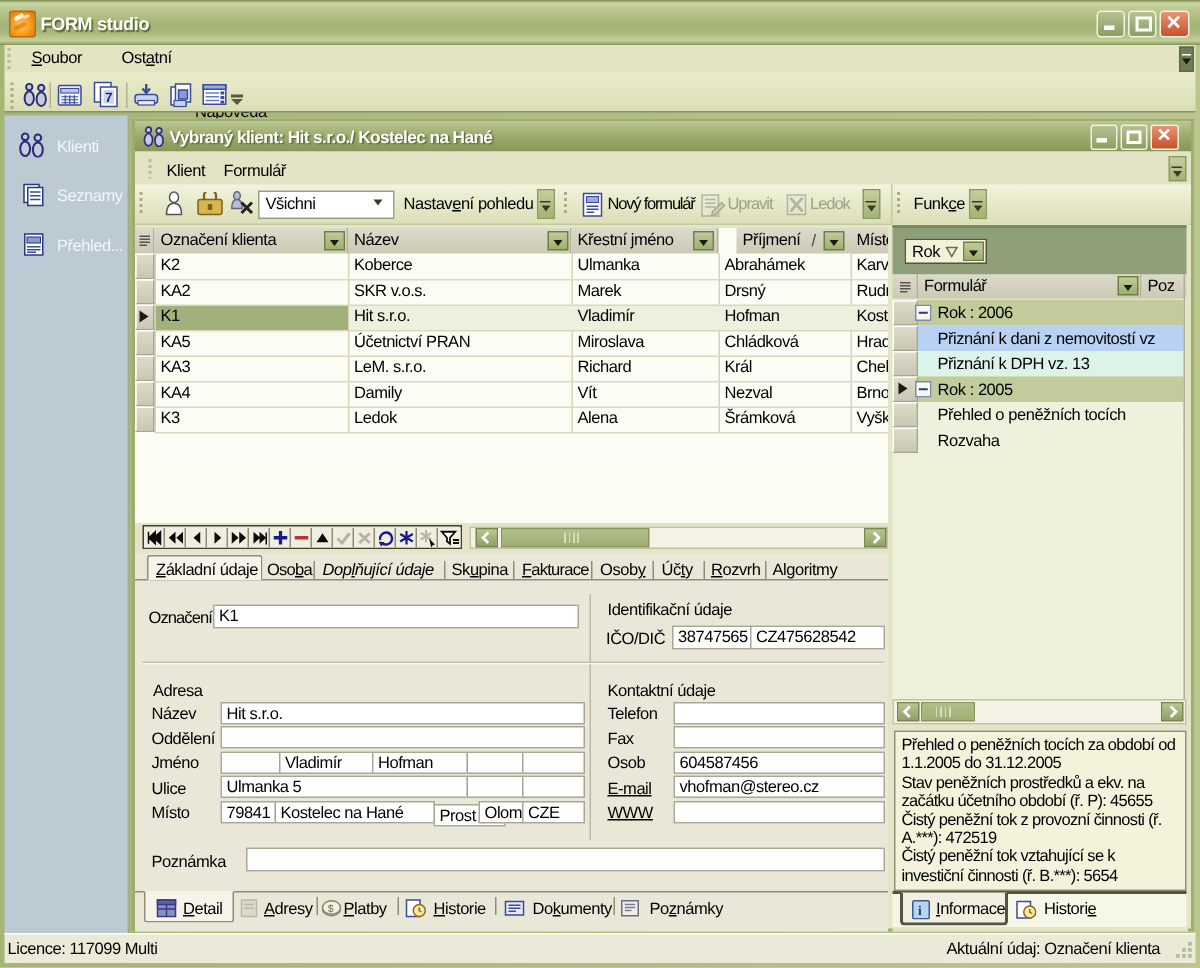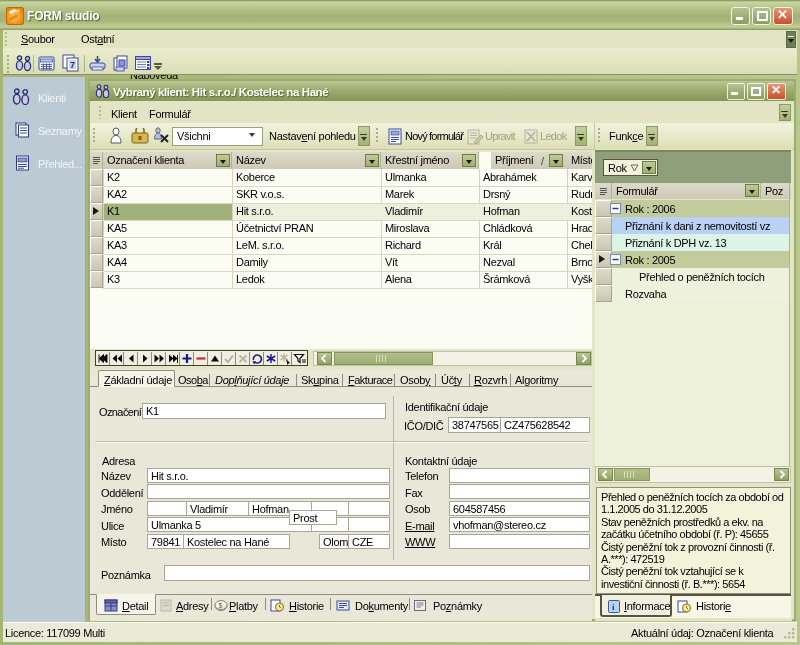--- a/index.html
+++ b/index.html
@@ -448,21 +448,21 @@
 <div class="fld" style="left:248px;top:501px;width:64px;height:15px;">Hofman</div>
 <div class="fld" style="left:311px;top:501px;width:38px;height:15px;"></div>
 <div class="fld" style="left:348px;top:501px;width:42px;height:15px;"></div>
 <div class="lbl" style="left:101px;top:520px;">Ulice</div>
 <div class="fld" style="left:147px;top:517px;width:165px;height:15px;">Ulmanka 5</div>
 <div class="fld" style="left:311px;top:517px;width:38px;height:15px;"></div>
 <div class="fld" style="left:348px;top:517px;width:42px;height:15px;"></div>
 <div class="lbl" style="left:101px;top:536px;">Místo</div>
 <div class="fld" style="left:147px;top:534px;width:37px;height:15px;">79841</div>
 <div class="fld" style="left:183px;top:534px;width:107px;height:15px;">Kostelec na Hané</div>
-<div class="fld" style="left:289px;top:510px;width:48px;height:15px;">Prost</div>
+<div class="fld" style="left:289px;top:536px;width:48px;height:15px;">Prost</div>
 <div class="fld" style="left:319px;top:534px;width:30px;height:15px;">Olom</div>
 <div class="fld" style="left:348px;top:534px;width:42px;height:15px;">CZE</div>
 <div class="lbl" style="left:405px;top:455px;">Kontaktní údaje</div>
 <div class="lbl" style="left:405px;top:470px;">Telefon</div>
 <div class="fld" style="left:449px;top:468px;width:141px;height:15px;"></div>
 <div class="lbl" style="left:405px;top:487px;">Fax</div>
 <div class="fld" style="left:449px;top:484px;width:141px;height:15px;"></div>
 <div class="lbl" style="left:405px;top:503px;">Osob</div>
 <div class="fld" style="left:449px;top:501px;width:141px;height:15px;">604587456</div>
 <div class="lbl" style="left:405px;top:520px;"><u>E-mail</u></div>
@@ -566,21 +566,21 @@
       <line x1="2.5" y1="5.5" x2="8.5" y2="5.5" stroke="#2a3a8c" stroke-width="1.4"></line>
     </svg>
 <div class="cell" style="left:621px;top:201px;width:120px;">Rok : 2006</div>
 <div class="cell" style="left:612px;top:218px;width:177px;padding-left:13px;">Přiznání k dani z nemovitostí vz</div>
 <div class="cell" style="left:612px;top:235px;width:177px;padding-left:13px;">Přiznání k DPH vz. 13</div>
 <svg class="abs" style="left:610px;top:254px;" width="11" height="11" viewBox="0 0 11 11">
       <rect x="0.5" y="0.5" width="10" height="10" fill="#f8f8f0" stroke="#7a8ab0"></rect>
       <line x1="2.5" y1="5.5" x2="8.5" y2="5.5" stroke="#2a3a8c" stroke-width="1.4"></line>
     </svg>
 <div class="cell" style="left:621px;top:252px;width:120px;">Rok : 2005</div>
-<div class="cell" style="left:612px;top:269px;width:177px;padding-left:27px;">Přehled o peněžních tocích</div>
+<div class="cell" style="left:612px;top:269px;width:177px;padding-left:13px;">Přehled o peněžních tocích</div>
 <div class="cell" style="left:612px;top:286px;width:177px;padding-left:13px;">Rozvaha</div>
 
 <div class="abs" style="left:595px;top:466px;width:196px;height:17px;background:#f4f2e5;border:1px solid #c3c0a9;box-sizing:border-box;"></div>
 <div class="abs" style="left:598px;top:468px;width:15px;height:13px;background:linear-gradient(#b9c593,#8fa162);border:1px solid #76864c;box-sizing:border-box;"></div>
 <svg class="abs" style="left:601px;top:470px;" width="8" height="9" viewBox="0 0 8 9">
       <path d="M5.5 1 L2 4.5 L5.5 8" stroke="#fff" stroke-width="1.8" fill="none"></path>
     </svg>
 <div class="abs" style="left:614px;top:468px;width:36px;height:13px;background:linear-gradient(#b2bf8c,#9dae72);border:1px solid #87975c;box-sizing:border-box;"></div>
 <div class="abs" style="left:624px;top:471px;width:10px;height:7px;background:repeating-linear-gradient(90deg,#d7ddc1 0,#d7ddc1 1px,transparent 1px,transparent 3px);"></div>
 <div class="abs" style="left:774px;top:468px;width:15px;height:13px;background:linear-gradient(#b9c593,#8fa162);border:1px solid #76864c;box-sizing:border-box;"></div>

